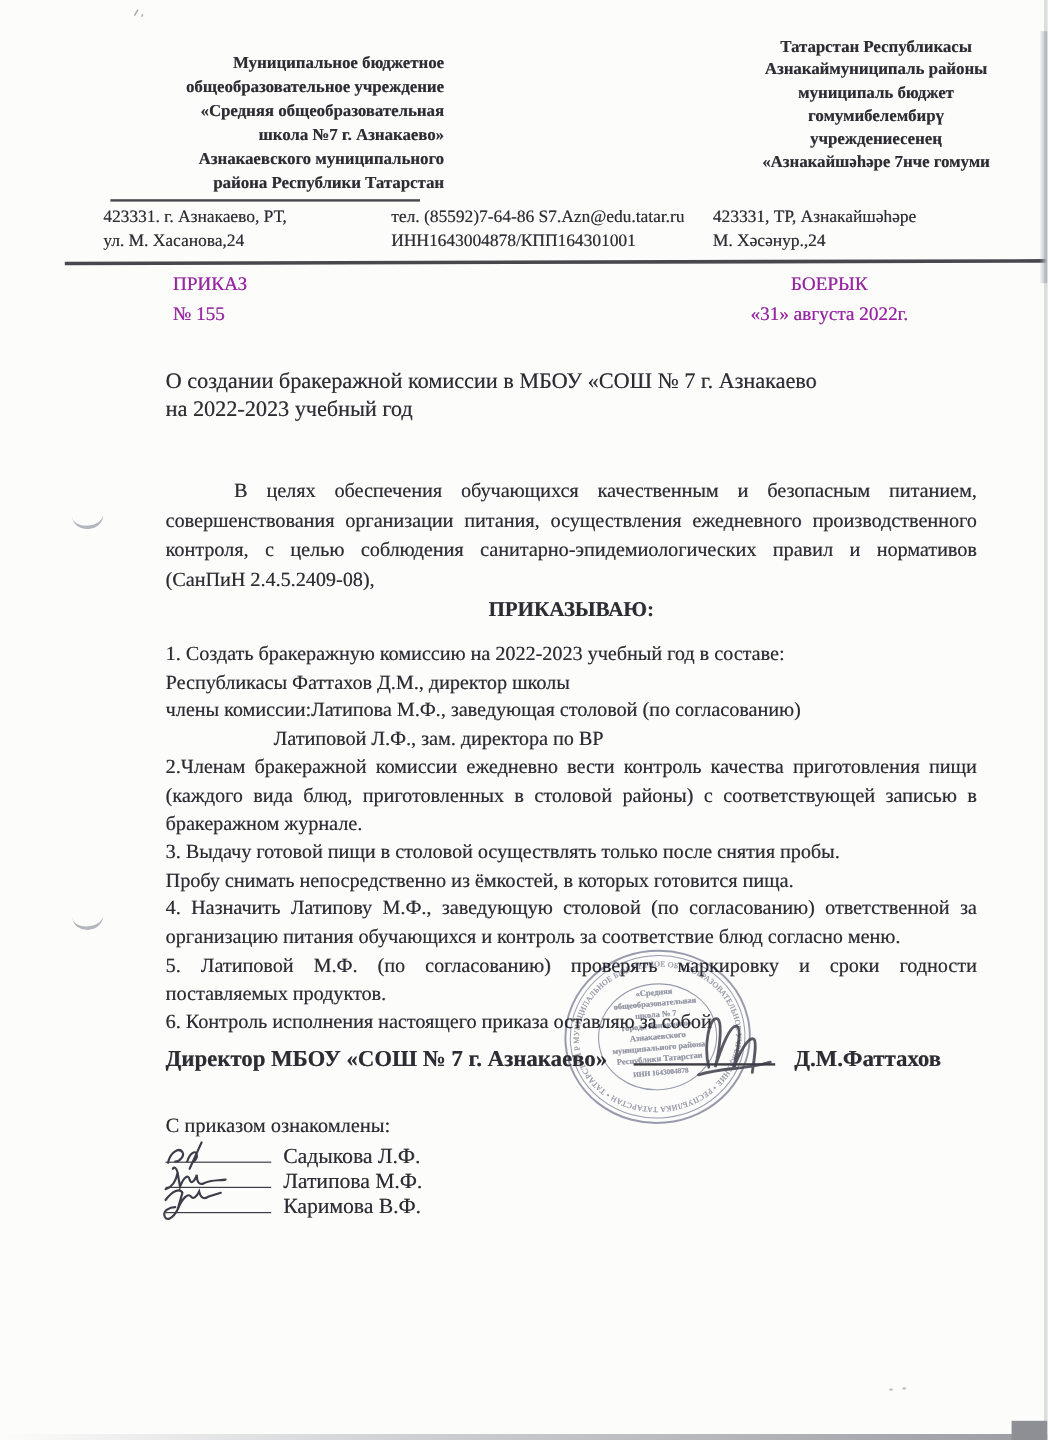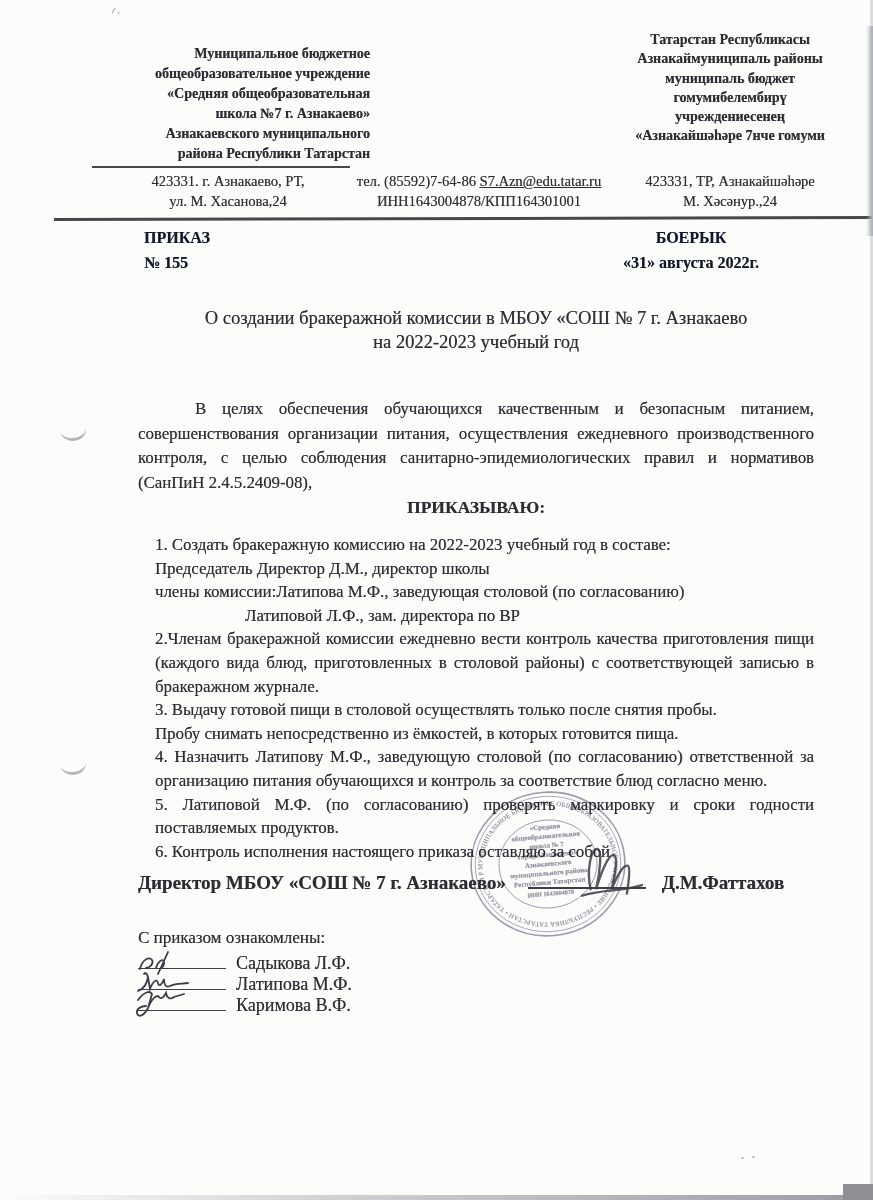--- a/index.html
+++ b/index.html
@@ -10,43 +10,43 @@
     color:#2c2c33;
   }
   .inkish { text-shadow:0.3px 0 0 rgba(44,44,51,.55); }
 
   
   .org { position:absolute; font-weight:bold; font-size:14px; text-align:center; }
   .org-left  { left:86px;  top:44px; width:284px; line-height:20px;text-align:right; }
   .org-right { left:594px; top:30px; width:272px; line-height:19.3px; }
   .org-right .u { border-bottom:1.6px solid #4a4a52; padding-bottom:1px; }
   .rule-left { position:absolute; left:92px; top:166px; width:258px; height:2px; background:#48484d; }
-  .addr { position:absolute; font-size:14.5px; line-height:20px; text-align:center; }
+  .addr { position:absolute; font-size:14.5px; line-height:20px; text-align:left; }
   .addr-left  { left:86px;  top:171px; width:284px; }
   .addr-right { left:594px; top:171px; width:272px; }
   .contact    { left:326px; top:171px; width:306px; }
-  .email { text-decoration:underline; }
+  .email { }
 
   .divider { position:absolute; left:54px; top:217px; width:818px; height:3px;
              background:#47474c; transform:rotate(-0.15deg); }
 
-  .meta { position:absolute; font-size:16px; line-height:25px; color:#0f172a;font-weight:bold; }
+  .meta { position:absolute; font-size:16px; line-height:25px; color:#a21caf; }
   .meta-left  { left:144px; top:225px; }
   .meta-right { left:596px; top:225px; width:190px; text-align:center; }
 
   
   .title { position:absolute; left:138px; top:306px; width:676px;
-           text-align:center; font-size:18.5px; line-height:24px; }
+           font-size:18.5px; line-height:24px; }
   .textcol { position:absolute; left:138px; top:373px; width:676px; font-size:16.8px; }
   .line { line-height:24.5px; }
   .j { text-align:justify; text-align-last:justify; }
   .ind { padding-left:57px;margin-top:24px; }
   .directive { text-align:center; font-weight:bold; font-size:17.5px; line-height:25px; }
   .items { margin-top:13px; }
-  .items .line { line-height:23.6px;margin-left:17px; }
+  .items .line { line-height:23.6px; }
   .sub { padding-left:90px; }
 
   
   .director { position:absolute; left:138px; top:872px; width:720px;
               font-weight:bold; font-size:19px; }
   .blankline { display:inline-block; width:118px; border-bottom:2px solid #3e3e45;
                height:14px; margin:0 16px 0 22px; }
   .ack { position:absolute; left:138px; top:928px; font-size:17px; }
   .ack-rows { margin-top:5px; }
   .ack-row { height:20.8px; white-space:nowrap; }
@@ -134,21 +134,21 @@
   <div class="textcol">
     <div class="preamble">
       <div class="line j ind">В целях обеспечения обучающихся качественным и безопасным питанием,</div>
       <div class="line j">совершенствования организации питания, осуществления ежедневного производственного</div>
       <div class="line j">контроля, с целью соблюдения санитарно-эпидемиологических правил и нормативов</div>
       <div class="line">(СанПиН 2.4.5.2409-08),</div>
     </div>
     <div class="directive">ПРИКАЗЫВАЮ:</div>
     <div class="items">
       <div class="line">1. Создать бракеражную комиссию на 2022-2023 учебный год в составе:</div>
-      <div class="line">Председатель Директор Д.М., директор школы</div>
+      <div class="line">Республикасы Фаттахов Д.М., директор школы</div>
       <div class="line">члены комиссии:Латипова М.Ф., заведующая столовой (по согласованию)</div>
       <div class="line sub">Латиповой Л.Ф., зам. директора по ВР</div>
       <div class="line j">2.Членам бракеражной комиссии ежедневно вести контроль качества приготовления пищи</div>
       <div class="line j">(каждого вида блюд, приготовленных в столовой районы) с соответствующей записью в</div>
       <div class="line">бракеражном журнале.</div>
       <div class="line">3. Выдачу готовой пищи в столовой осуществлять только после снятия пробы.</div>
       <div class="line">Пробу снимать непосредственно из ёмкостей, в которых готовится пища.</div>
       <div class="line j">4. Назначить Латипову М.Ф., заведующую столовой (по согласованию) ответственной за</div>
       <div class="line">организацию питания обучающихся и контроль за соответствие блюд согласно меню.</div>
       <div class="line j">5. Латиповой М.Ф. (по согласованию) проверять маркировку и сроки годности</div>

